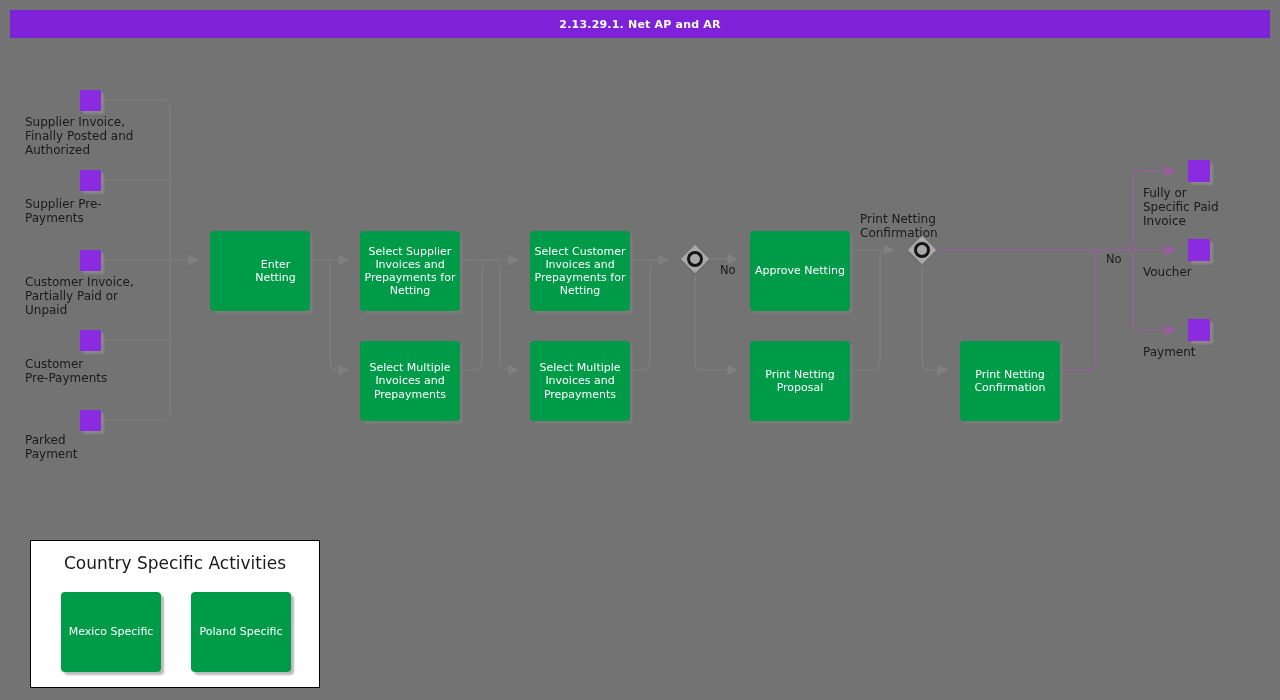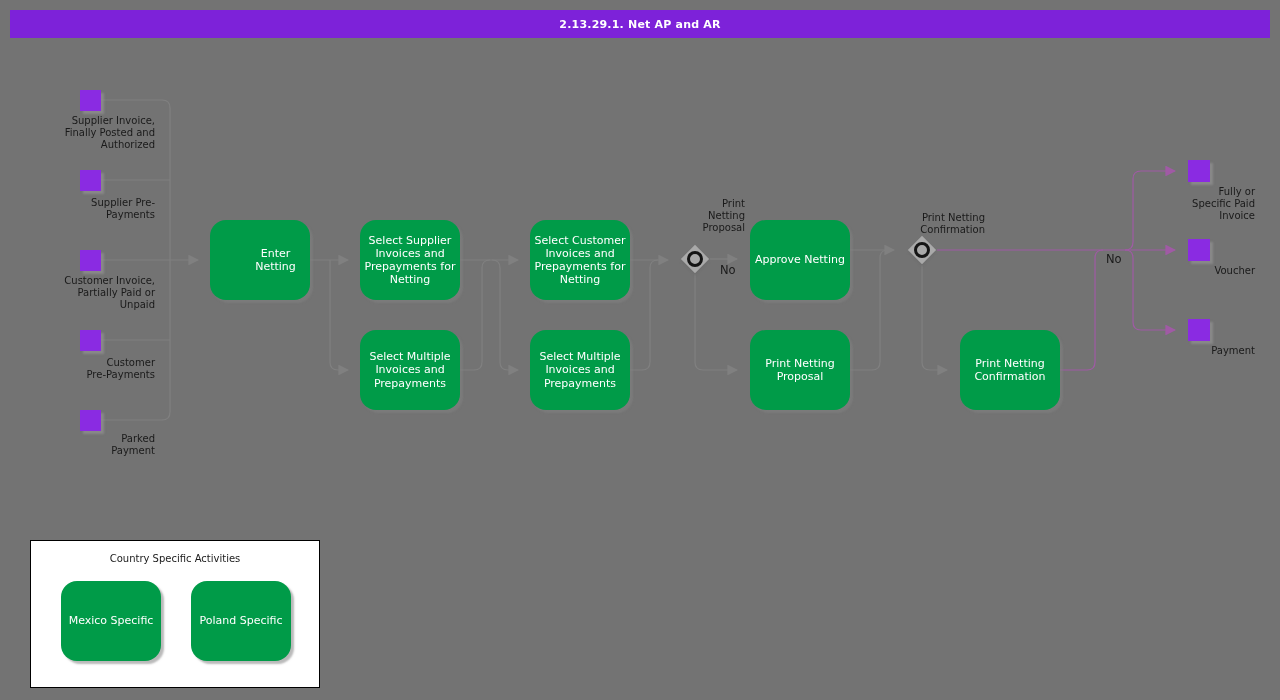--- a/index.html
+++ b/index.html
@@ -8,35 +8,35 @@
   }
   html,body{margin:0;padding:0;background:#fff;}
   #canvas{position:relative;width:1280px;height:700px;background:#737373;
     font-family:"DejaVu Sans","Liberation Sans",sans-serif;color:var(--c-text);overflow:hidden;}
   #edges{position:absolute;left:0;top:0;width:1280px;height:700px;}
   .edge-gray{fill:none;stroke:var(--c-gray);stroke-width:1.2;}
   .edge-purple{fill:none;stroke:var(--c-purple);stroke-width:1.2;}
   .header{position:absolute;left:10px;top:10px;width:1260px;height:28px;background:var(--c-header);
     display:flex;align-items:center;justify-content:center;}
   .header span{color:#fff;font-size:11px;font-weight:bold;letter-spacing:.2px;}
-  .activity{position:absolute;width:100px;height:80px;background:var(--c-activity);border-radius:16px;
+  .activity{position:absolute;width:100px;height:80px;background:var(--c-activity);border-radius:4px;
     box-shadow:3px 3px 2px rgba(130,130,130,.55);display:flex;align-items:center;justify-content:center;
-    text-align:center;color:#fff;font-size:11px;line-height:1.2;padding:4px;box-sizing:border-box;cursor:pointer;}
+    text-align:center;color:#fff;font-size:11px;line-height:1.2;padding:4px;box-sizing:border-box;cursor:pointer;margin-top:11px;}
   .event{position:absolute;width:21px;height:21px;background:var(--c-event);
     box-shadow:3px 3px 2px rgba(150,150,150,.6);cursor:pointer;}
-  .lbl{position:absolute;font-size:10px;line-height:1.18;text-align:right;white-space:pre-line;}
+  .lbl{position:absolute;font-size:12px;line-height:1.18;text-align:left;white-space:pre-line;}
   .gateway{position:absolute;width:30px;height:30px;cursor:pointer;}
   .gateway .dia{position:absolute;left:5px;top:5px;width:20px;height:20px;background:var(--c-gateway);
     transform:rotate(45deg);box-shadow:2px 2px 2px rgba(110,110,110,.7);}
   .gateway .ring{position:absolute;left:7px;top:7px;width:10px;height:10px;border:3px solid #151515;
     border-radius:50%;}
   .no-lbl{position:absolute;font-size:11.5px;}
   .legend{position:absolute;left:30px;top:540px;width:290px;height:148px;border:1.5px solid #000;
     box-sizing:border-box;background:#fff;}
-  .legend-title{position:absolute;left:0;top:12px;width:100%;text-align:center;font-size:10px;}
+  .legend-title{position:absolute;left:0;top:12px;width:100%;text-align:center;font-size:17px;}
   .legend .activity{position:absolute;}
 </style>
 </head>
 <body>
 
 <div id="canvas">
 
   <svg id="edges">
     <defs>
       <marker id="ah-gray" markerWidth="9" markerHeight="9" refX="8" refY="4.5" orient="auto">
@@ -104,23 +104,20 @@
 
   <div class="activity" style="left:210px;top:220px;padding-left:35px;">Enter Netting</div>
   <div class="activity" style="left:360px;top:220px;">Select Supplier Invoices and Prepayments for Netting</div>
   <div class="activity" style="left:360px;top:330px;">Select Multiple Invoices and Prepayments</div>
   <div class="activity" style="left:530px;top:220px;">Select Customer Invoices and Prepayments for Netting</div>
   <div class="activity" style="left:530px;top:330px;">Select Multiple Invoices and Prepayments</div>
   <div class="activity" style="left:750px;top:220px;">Approve Netting</div>
   <div class="activity" style="left:750px;top:330px;">Print Netting Proposal</div>
   <div class="activity" style="left:960px;top:330px;">Print Netting Confirmation</div>
 
-  <div class="lbl" style="left:645px;top:198px;width:100px;">Print
-Netting
-Proposal</div>
   <div class="gateway" style="left:680px;top:244px;">
     <div class="dia"></div>
     <div class="ring"></div>
   </div>
   <div class="no-lbl" style="left:720px;top:263px;">No</div>
 
   <div class="lbl" style="left:860px;top:204px;width:125px;margin-top:8px;">Print Netting
 Confirmation</div>
   <div class="gateway" style="left:907px;top:235px;">
     <div class="dia"></div>

